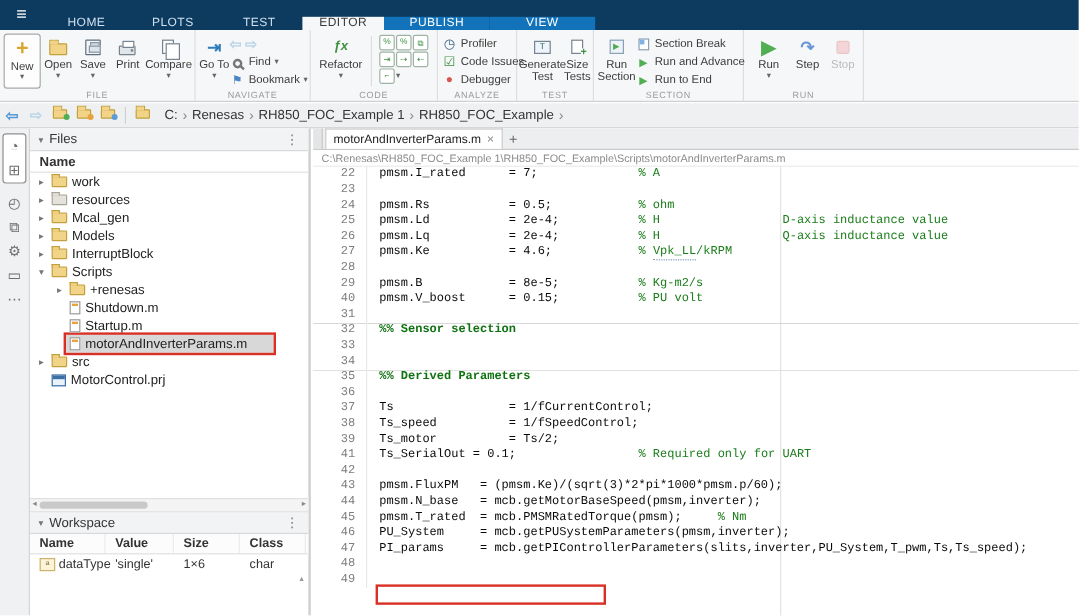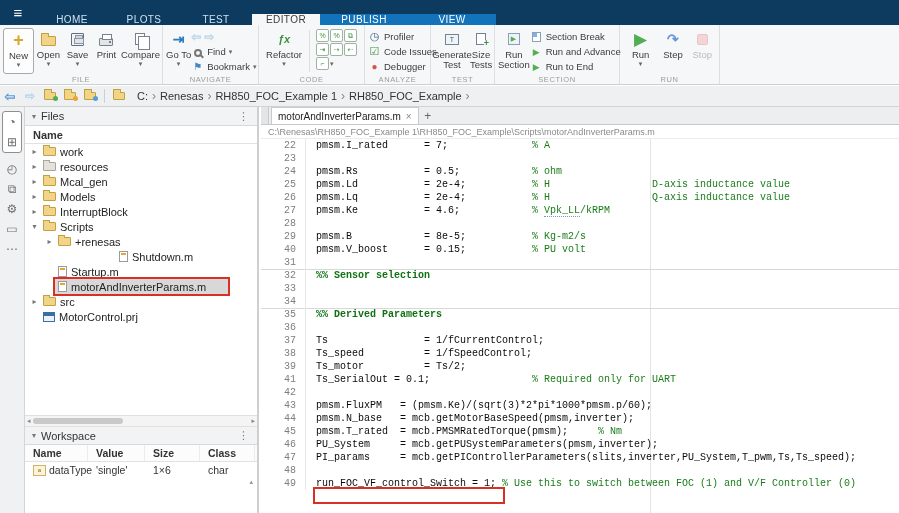--- a/index.html
+++ b/index.html
@@ -423,21 +423,21 @@
           <span>Scripts</span>
         </span>
       </div>
       <div class="trow" style="padding-left: 19px;">
         <span class="tarrow">▸</span>
         <span class="twrap">
           <span class="fico folder"></span>
           <span>+renesas</span>
         </span>
       </div>
-      <div class="trow" style="padding-left: 19px; justify-content: center;">
+      <div class="trow" style="padding-left: 19px;">
         <span class="tarrow"></span>
         <span class="twrap">
           <span class="fico mfile"></span>
           <span>Shutdown.m</span>
         </span>
       </div>
       <div class="trow" style="padding-left: 19px;">
         <span class="tarrow"></span>
         <span class="twrap">
           <span class="fico mfile"></span>
@@ -612,18 +612,17 @@
         <div class="crow">
           <span class="ln">47</span>
           <span class="lt"><span class="tk-c">PI_params     = mcb.getPIControllerParameters(slits,inverter,PU_System,T_pwm,Ts,Ts_speed);</span></span>
         </div>
         <div class="crow">
           <span class="ln">48</span>
           <span class="lt"></span>
         </div>
         <div class="crow">
           <span class="ln">49</span>
-          <span class="lt"><span class="tk-c">run_FOC_VF_control_Switch = 1; </span><span class="tk-m">% Use this to switch between FOC (1) and V/F Controller (0)</span></span>
         </div>
       </div>
     <div id="redbox-code"></div>
   </div>
 </div>
 
 </body></html>

